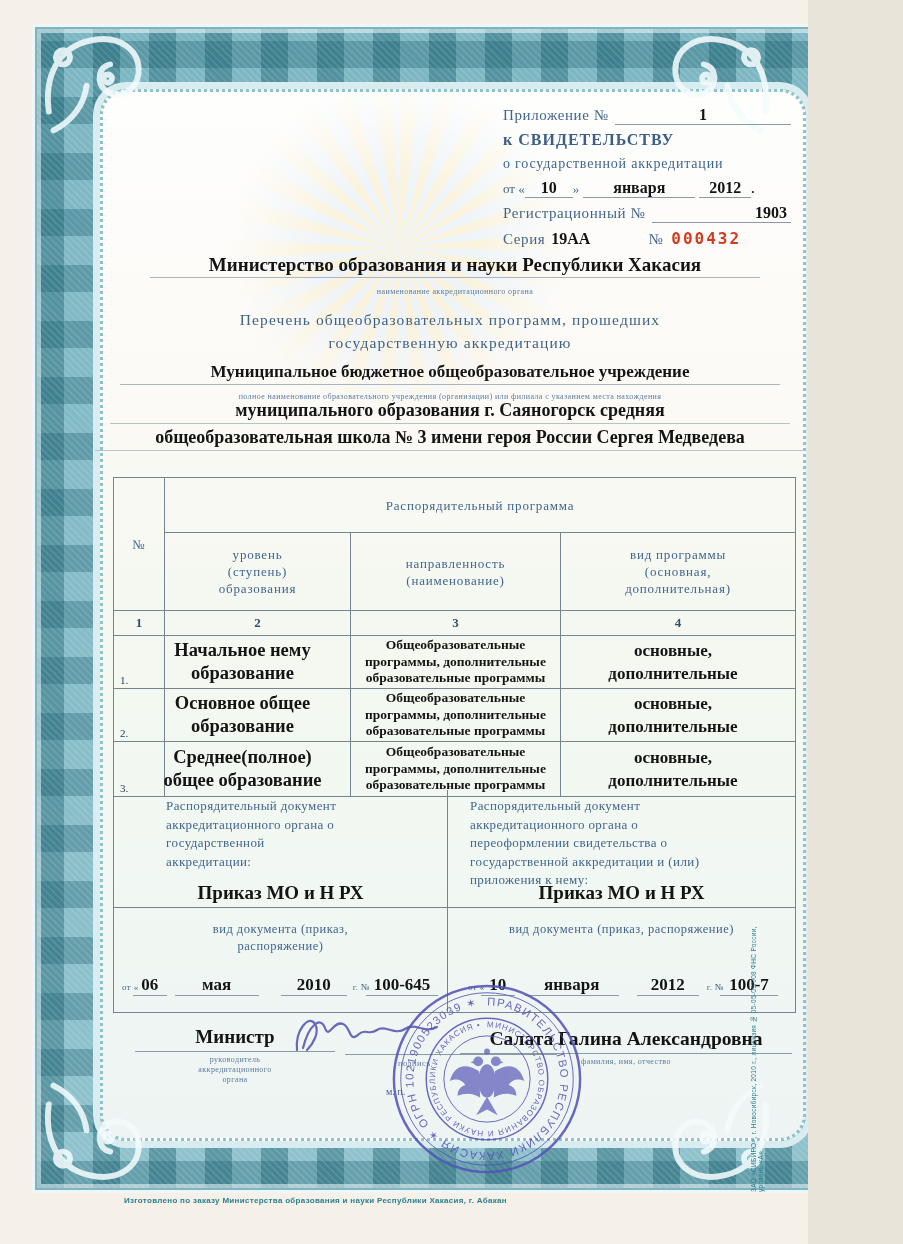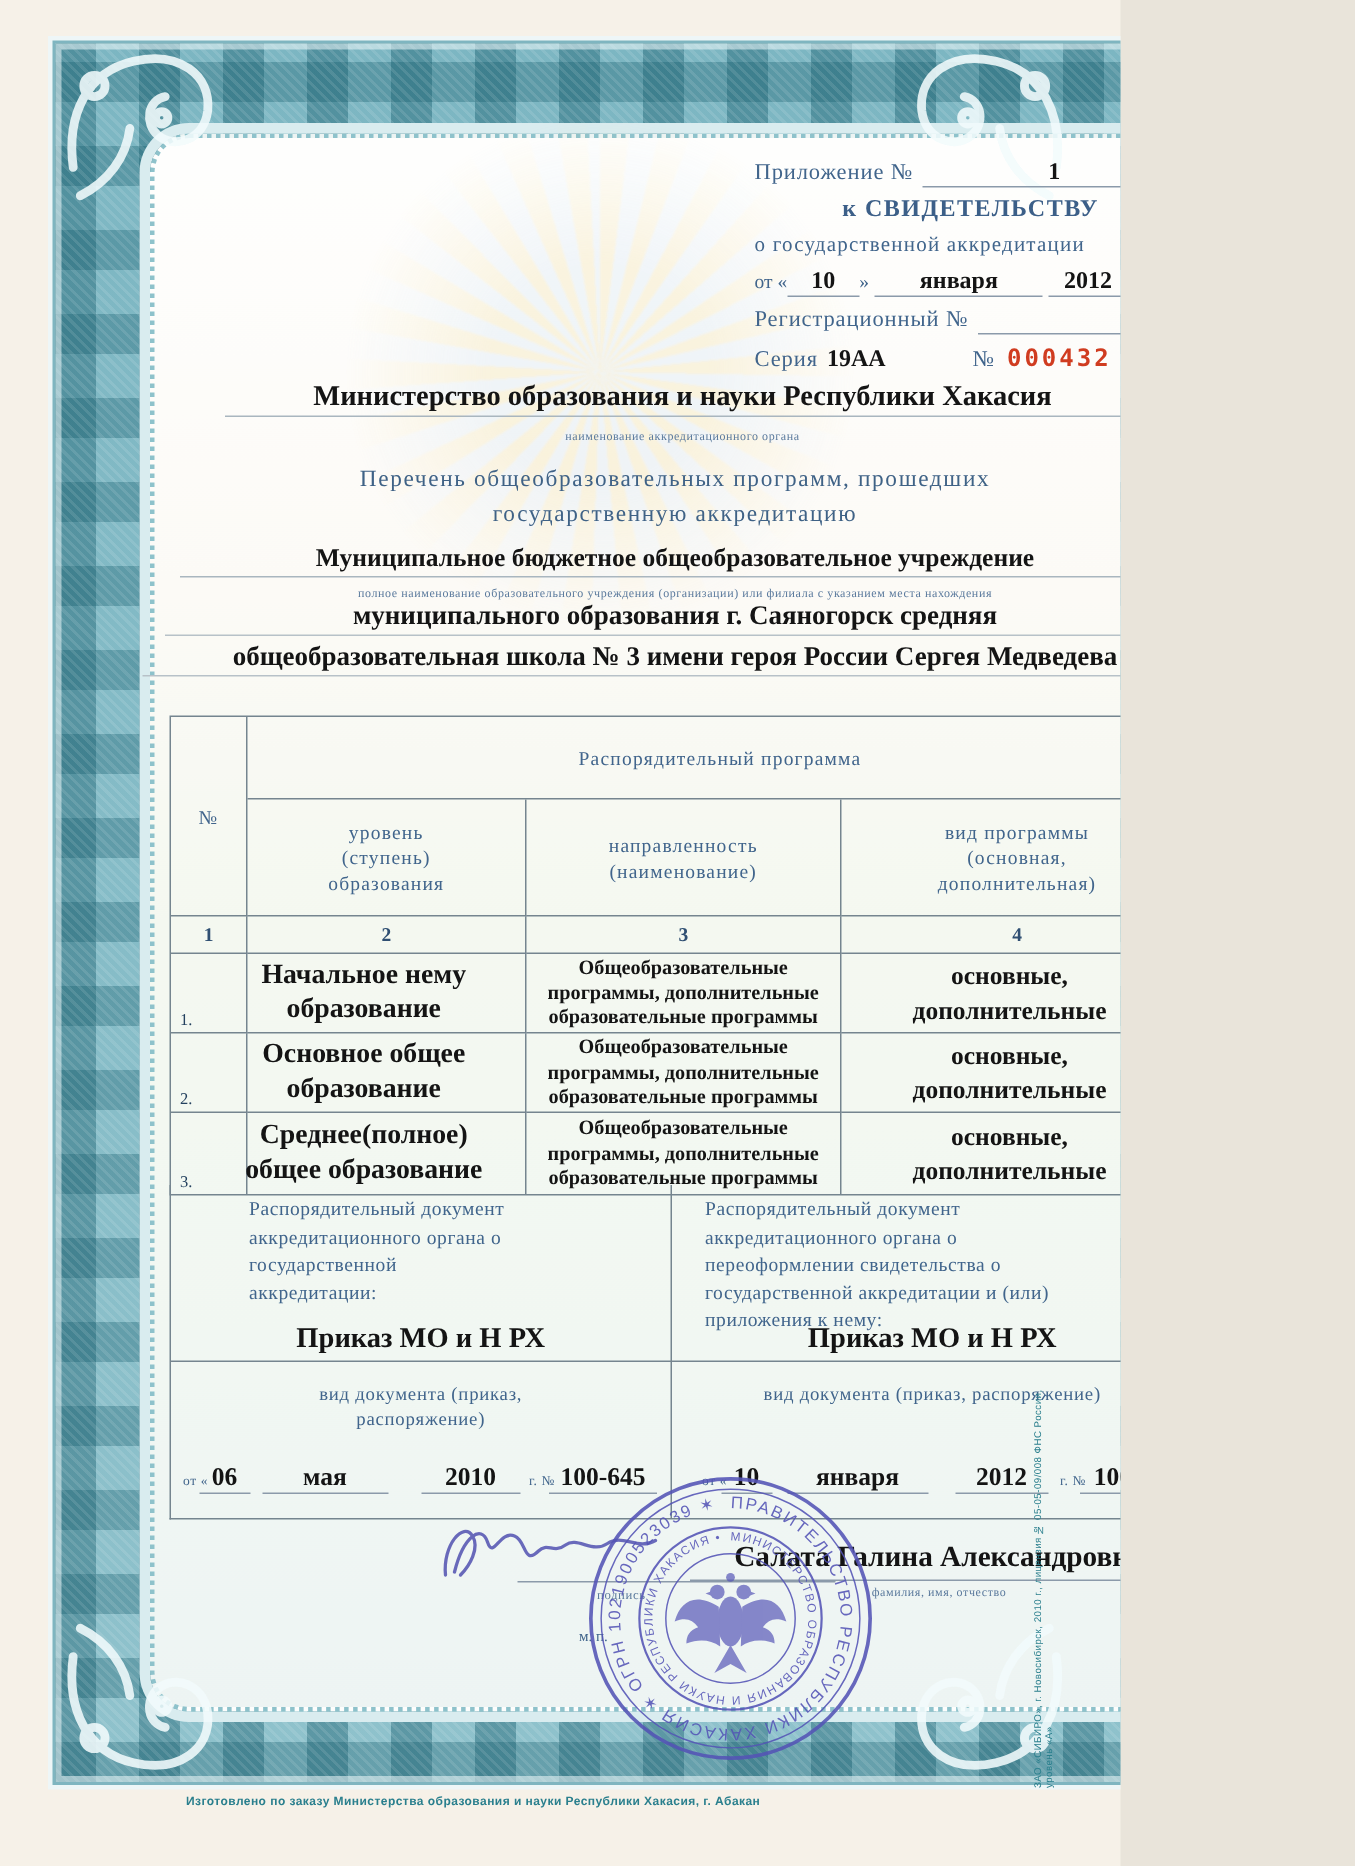--- a/index.html
+++ b/index.html
@@ -1,16 +1,16 @@
 <!DOCTYPE html>
 <html><head>
 <meta charset="utf-8">
 <style>
   html,body{margin:0;padding:0;background:#e9e4da;}
-  #page{position:relative;width:747px;height:1244px;background:#f6f1e8;
+  #page{position:relative;width:808px;height:1244px;background:#f6f1e8;
         font-family:"Liberation Serif",serif;overflow:hidden;}
 
   
   .frame{position:absolute;left:35px;top:27px;width:841px;height:1159px;z-index:1;
     border:2px solid #7fb5c0;
     background:
       repeating-linear-gradient(45deg, rgba(255,255,255,.10) 0 2px, rgba(255,255,255,0) 2px 5px),
       repeating-linear-gradient(90deg, rgba(24,94,110,.42) 0 27px, rgba(24,94,110,0) 27px 56px),
       repeating-linear-gradient(0deg, rgba(24,94,110,.34) 0 27px, rgba(24,94,110,0) 27px 56px),
       linear-gradient(#7cb6c2,#8fc2cc);
@@ -35,21 +35,21 @@
   .abs{position:absolute;z-index:6;}
   .pre{white-space:pre-line;}
   .blue{color:#41658c;}
   .cap{color:#5b7a9d;font-size:8px;letter-spacing:.4px;}
   .typed{color:#141414;font-weight:bold;}
   .uline{display:inline-block;border-bottom:1px solid #8b9aaa;text-align:center;}
 
   
   .hdr{left:503px;top:106px;width:288px;font-size:15px;}
   .hdr .row{display:flex;align-items:baseline;margin-bottom:6px;}
-  .hdr .cert{font-size:16px;font-weight:bold;color:#3c5f88;letter-spacing:1px;margin-bottom:7px;text-align:center;}
+  .hdr .cert{font-size:16px;font-weight:bold;color:#3c5f88;letter-spacing:1px;margin-bottom:7px;}
   .hdr .accr{font-size:14px;letter-spacing:.8px;margin-bottom:7px;}
   .hdr .lbl{letter-spacing:.6px;}
 
   
   .tbl{left:113px;top:477px;width:681px;display:grid;z-index:6;
     grid-template-columns:51px 186px 210px 1fr;
     grid-template-rows:55px 78px 25px 53px 53px 54px;
     border:1px solid #75858f;font-size:13px;}
   .tbl>div{border-right:1px solid #75858f;border-bottom:1px solid #75858f;
     display:flex;align-items:center;justify-content:center;text-align:center;position:relative;}
@@ -303,20 +303,26 @@
         <span class="sm">от «</span>
         <span class="uline" style="width:34px;margin-left:-4px;">10</span>
         <span class="uline" style="width:94px;margin-left:10px;">января</span>
         <span class="uline" style="width:62px;margin-left:18px;">2012</span>
         <span class="sm" style="margin-left:8px;">г. №</span>
         <span class="uline" style="width:58px;margin-left:-4px;">100-7</span>
       </div>
     </div>
   </div>
 
+  <div class="abs sig-left">
+    <div class="post">Министр</div>
+    <span class="cap pre">руководитель
+аккредитационного
+органа</span>
+  </div>
   <div class="abs sig-mid-line"></div>
   <div class="abs sig-cap-podpis">подпись</div>
   <div class="abs mp">м. п.</div>
   <div class="abs sig-name">
     <div class="nm">Салата Галина Александровна</div>
     <span class="cap">фамилия, имя, отчество</span>
   </div>
 
   <svg class="abs signature-svg" viewBox="0 0 150 52">
     <g fill="none" stroke="#5151b0" stroke-width="2.2" stroke-linecap="round" opacity=".85">

